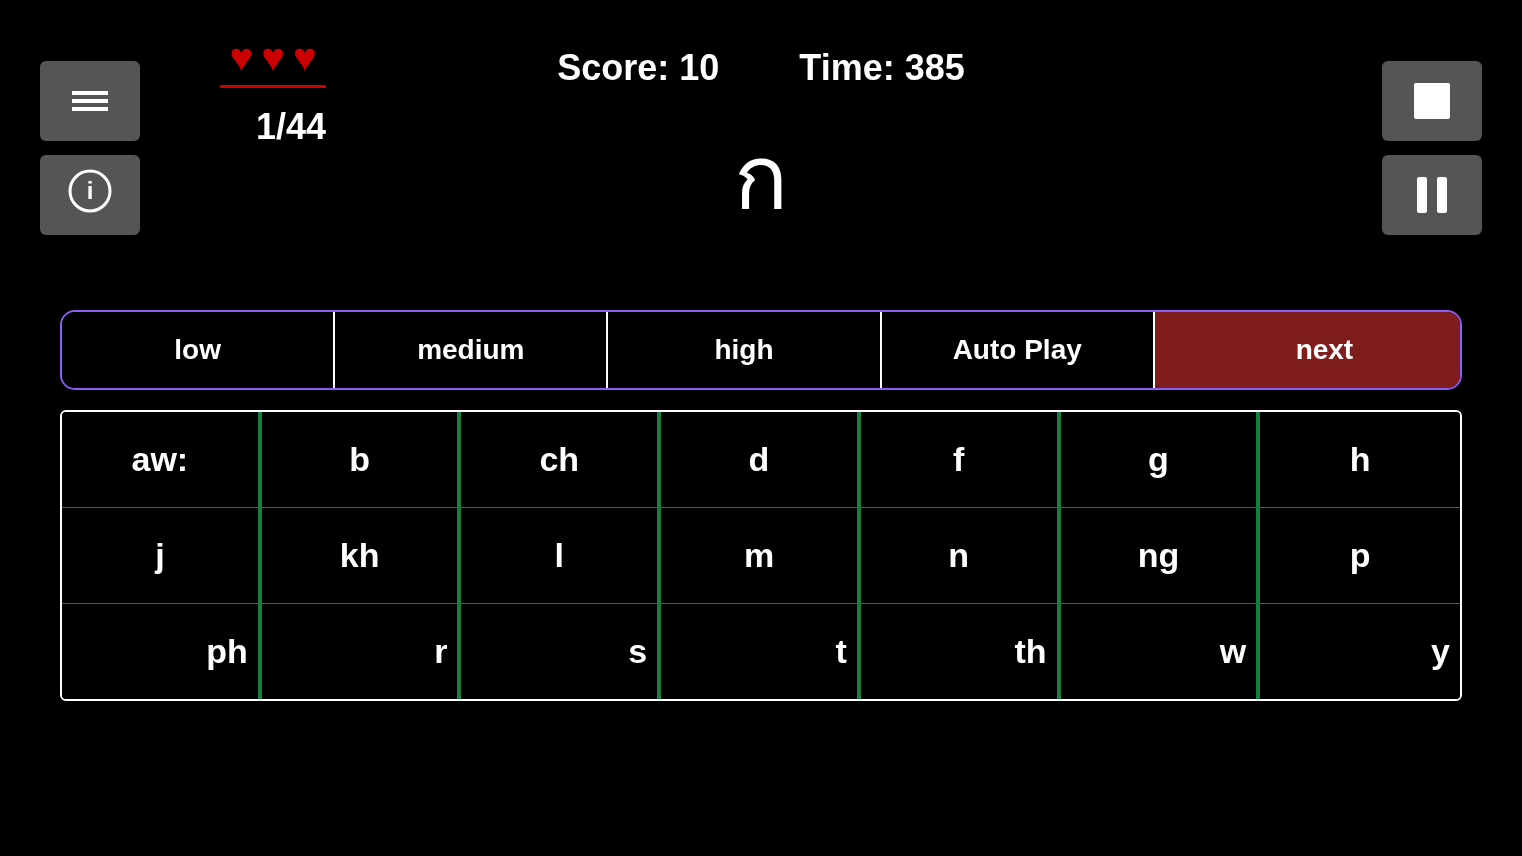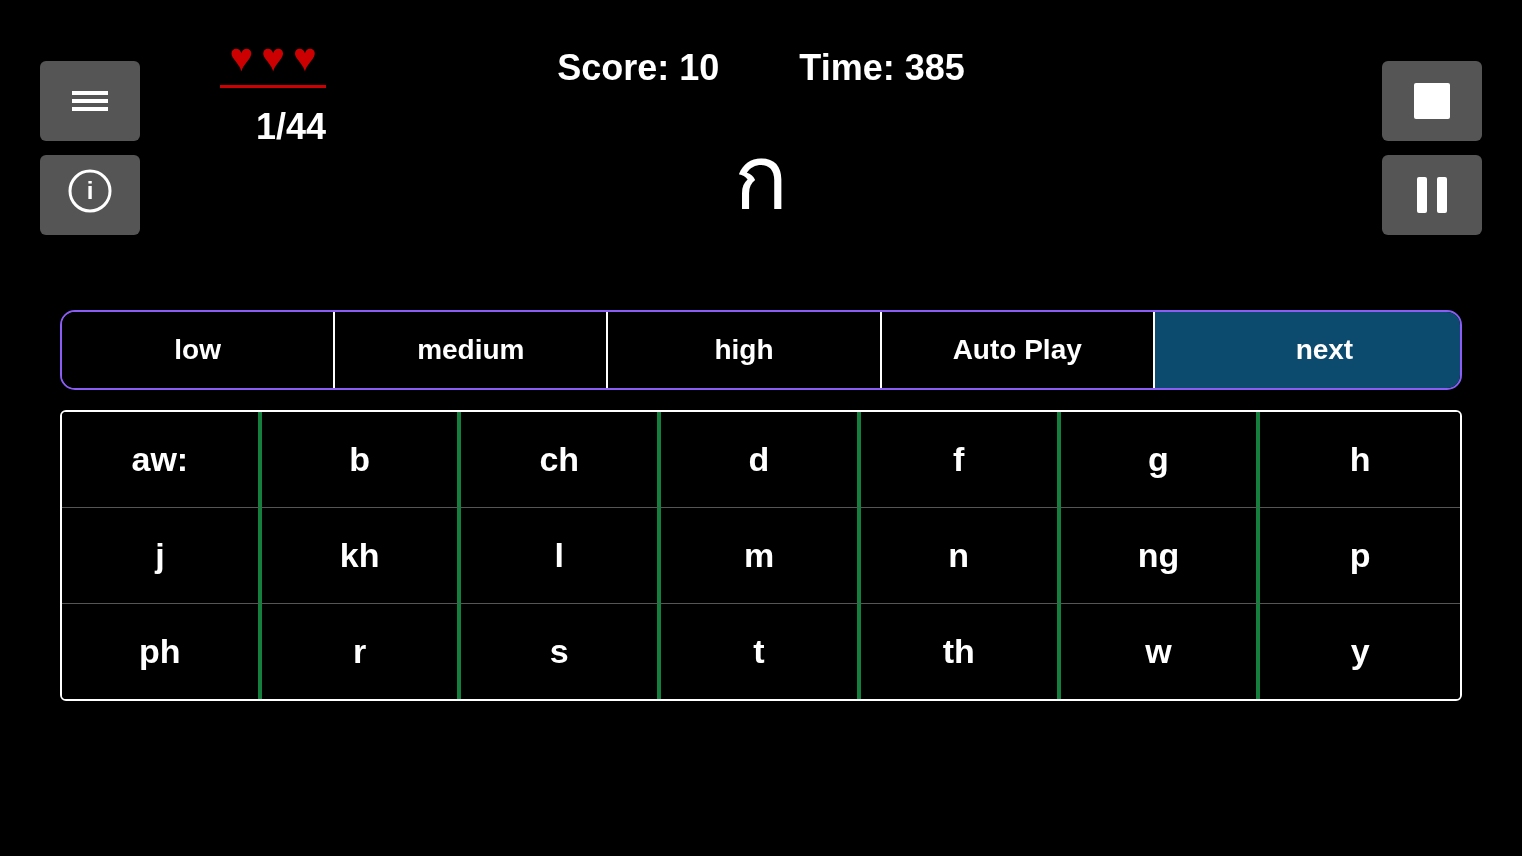--- a/index.html
+++ b/index.html
@@ -91,21 +91,21 @@
       font-weight: bold;
       cursor: pointer;
       text-align: center;
     }
 
     .speed-btn:last-child {
       border-right: none;
     }
 
     .speed-btn.next-btn {
-      background-color: #0c4a6e;
+      background-color: #7f1d1d;
       padding-left: 44px;
     }
 
     .keyboard-grid {
       display: grid;
       grid-template-columns: repeat(7, 1fr);
       border: 2px solid #fff;
       border-radius: 6px;
       overflow: hidden;
     }
@@ -121,20 +121,21 @@
       background-color: #000;
       cursor: pointer;
     }
 
     .key-cell:nth-child(7n) {
       border-right: none;
     }
 
     .key-cell:nth-child(n+15) {
       border-bottom: none;
+      text-align: right;
     }
 
     .header-wrap {
       position: relative;
       display: flex;
       align-items: center;
       width: 100%;
       padding: 25px 40px 10px 40px;
       min-height: 280px;
     }

